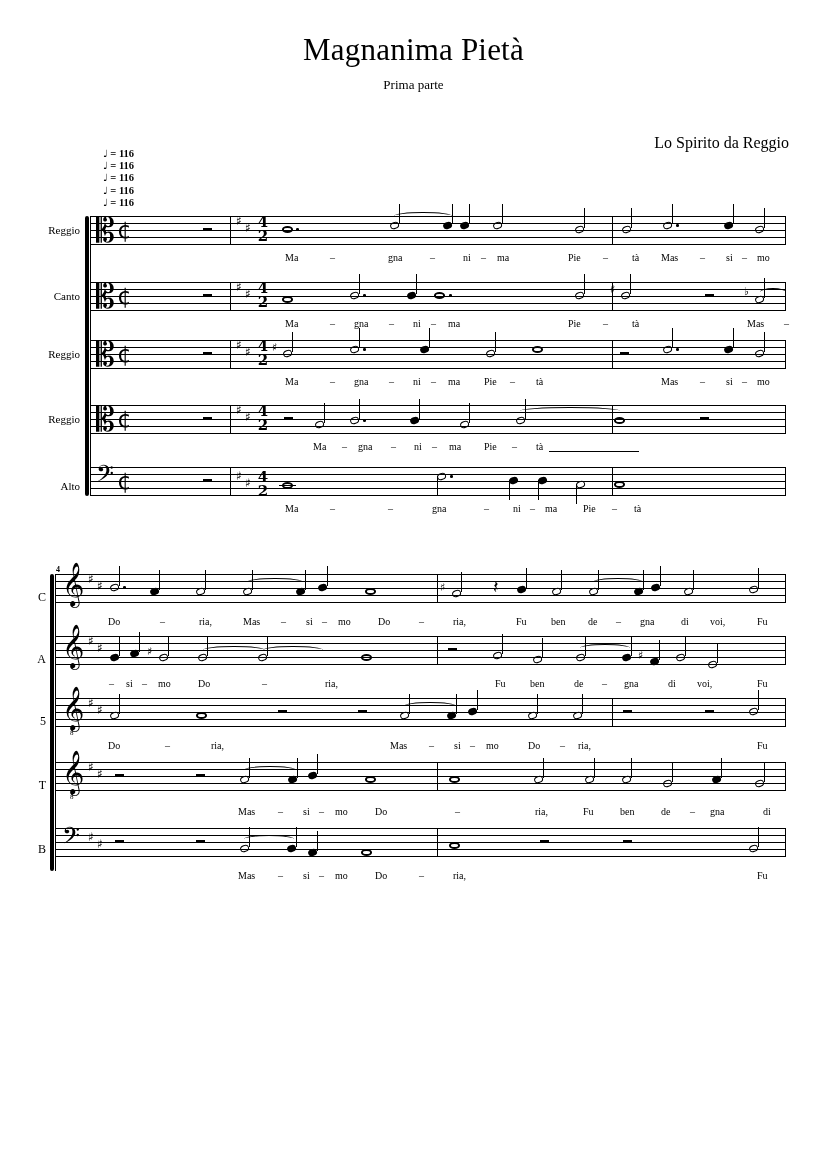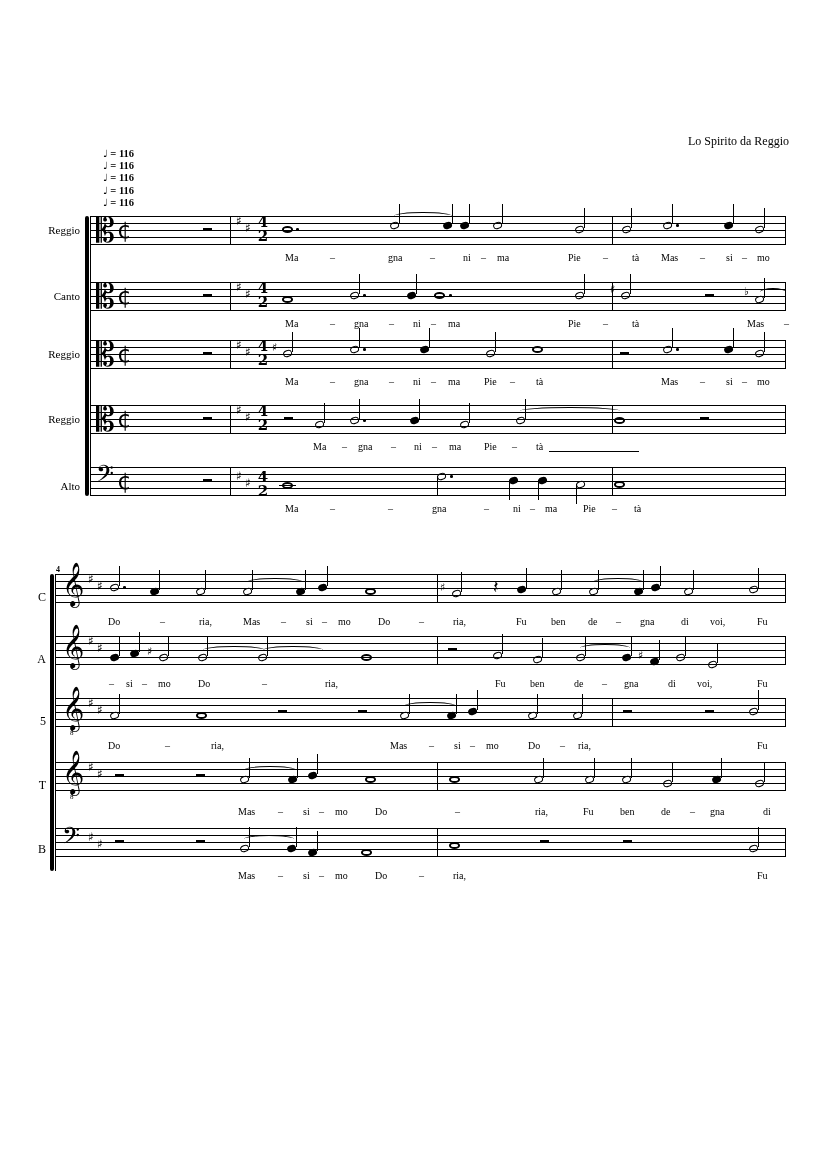--- a/index.html
+++ b/index.html
@@ -35,21 +35,21 @@
   .subtitle {
     position: absolute;
     left: 0; top: 77px;
     width: 827px;
     text-align: center;
     font-size: 13px;
   }
   .composer {
     position: absolute;
     right: 38px; top: 134px;
-    font-size: 12px;
+    font-size: 16px;
     text-align: left;
   }
   
   .tempo-block {
     position: absolute;
     left: 103px;
     top: 148px;
     font-size: 10.5px;
     font-weight: bold;
     line-height: 12.2px;
@@ -185,20 +185,22 @@
     position: absolute;
     font-size: 7px;
     font-family: "Liberation Serif", serif;
   }
 </style>
 </head>
 <body>
 
 <div class="page">
 
+  <div class="title">Magnanima Pietà</div>
+  <div class="subtitle">Prima parte</div>
   <div class="composer">Lo Spirito da Reggio</div>
 
   <div class="tempo-block">
     <div><span class="tempo-note">♩</span> <span>= 116</span></div>
     <div><span class="tempo-note">♩</span> <span>= 116</span></div>
     <div><span class="tempo-note">♩</span> <span>= 116</span></div>
     <div><span class="tempo-note">♩</span> <span>= 116</span></div>
     <div><span class="tempo-note">♩</span> <span>= 116</span></div>
   </div>
 

